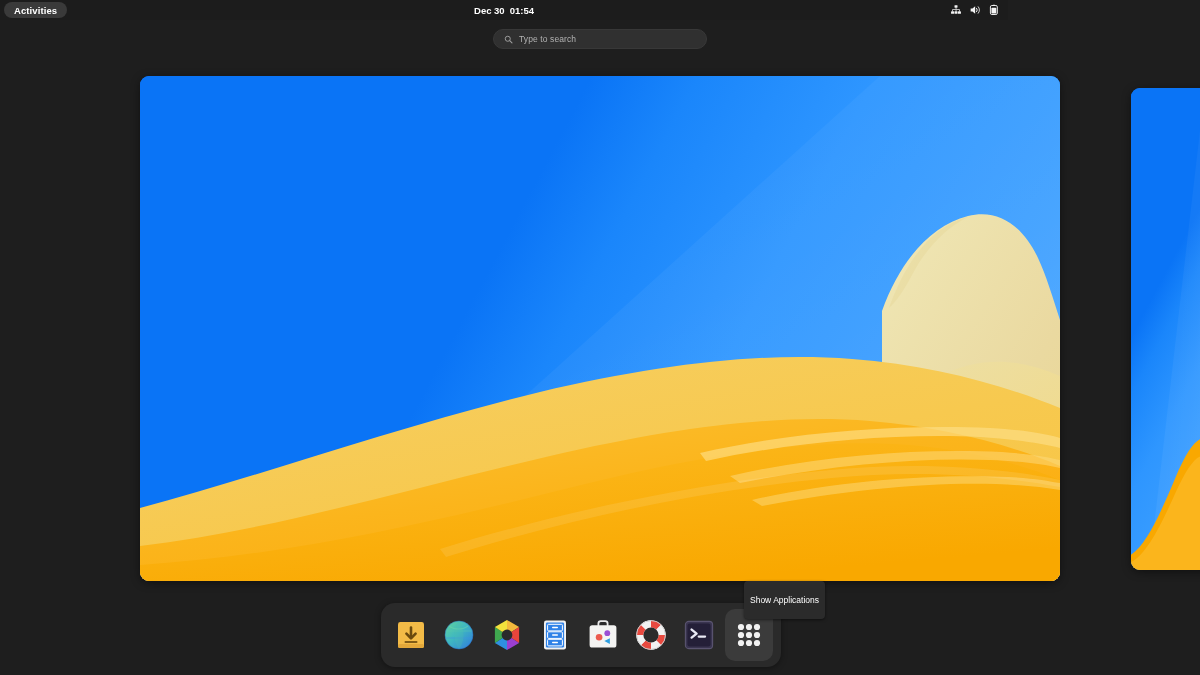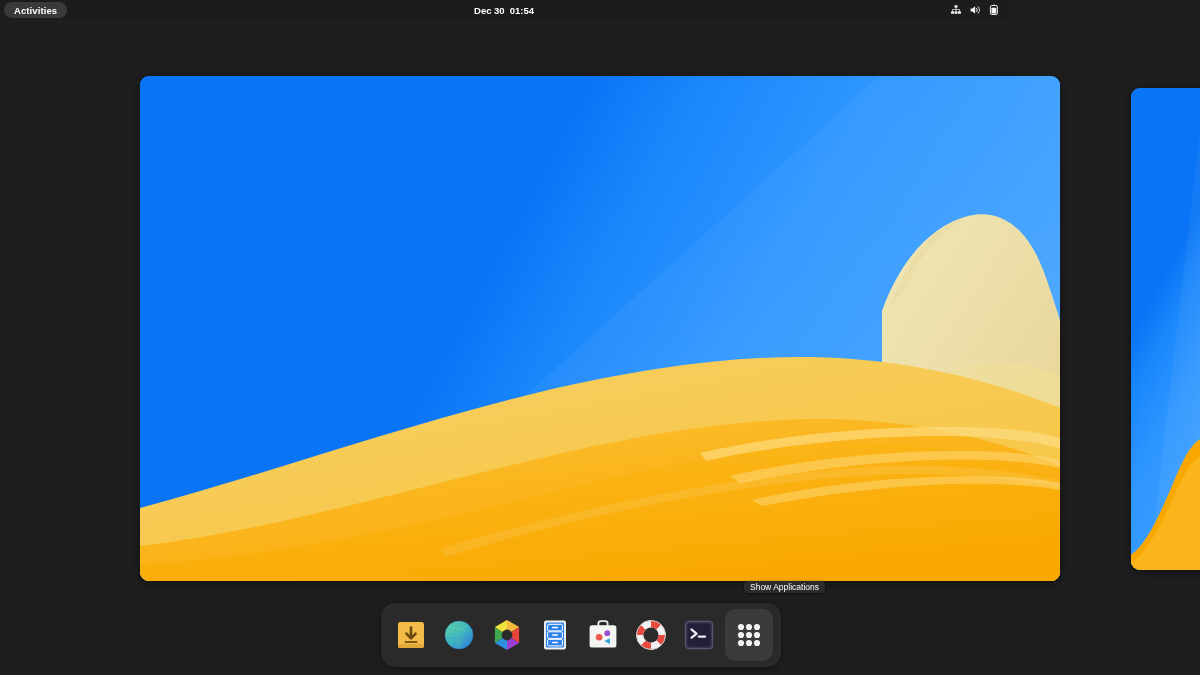--- a/index.html
+++ b/index.html
@@ -108,21 +108,21 @@
         #1a86fb 47%,
         #2e96ff 62%,
         #48a6ff 100%);
   }
   .wp-svg { position:absolute; inset:0; width:100%; height:100%; display:block; }
 
   
   #dock-tooltip {
     position:absolute;
     left:744px; top:581px;
-    padding:1px 6px;
+    padding:14px 6px;
     border-radius:4px;
     background:#2b2b2b;
     color:#ffffff;
     font-size:8.5px;
     white-space:nowrap;
     z-index:45;
     box-shadow:0 1px 3px rgba(0,0,0,.5);
   }
 
   
@@ -273,20 +273,27 @@
       </svg>
 
       <svg class="status-icon" viewBox="0 0 16 16">
         <rect x="3.2" y="2.0" width="9.2" height="12.0" rx="1.9" fill="none" stroke="#ffffff" stroke-width="1.3"></rect>
         <rect x="6.4" y="0.9" width="3.0" height="1.5" rx="0.5" fill="#ffffff"></rect>
         <rect x="4.6" y="5.0" width="6.4" height="7.6" rx="1.0" fill="#ffffff"></rect>
       </svg>
     </div>
   </div>
 
+  <div id="search-entry">
+    <svg id="search-icon" viewBox="0 0 16 16">
+      <circle cx="6.7" cy="6.7" r="4.5" fill="none" stroke="#c9c9c9" stroke-width="1.7"></circle>
+      <line x1="10.2" y1="10.2" x2="14.2" y2="14.2" stroke="#c9c9c9" stroke-width="1.9" stroke-linecap="round"></line>
+    </svg>
+    <span id="search-placeholder">Type to search</span>
+  </div>
 
   <div id="dock-tooltip">
     <span>Show Applications</span>
   </div>
 
   <div id="dock">
 
     <div class="dock-item">
       <svg class="dock-icon" viewBox="0 0 36 36">
         <rect x="5" y="5" width="26" height="26" rx="2.4" fill="#f3bb47"></rect>

